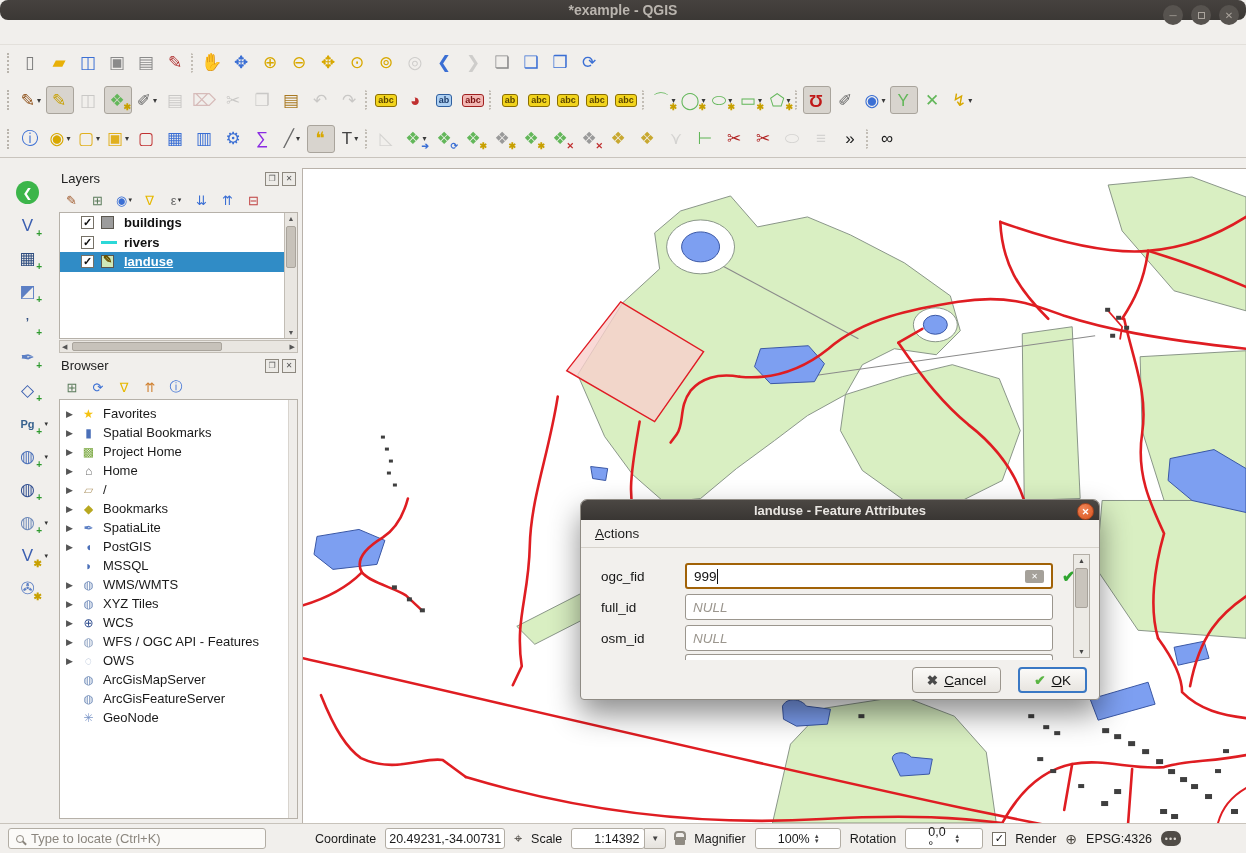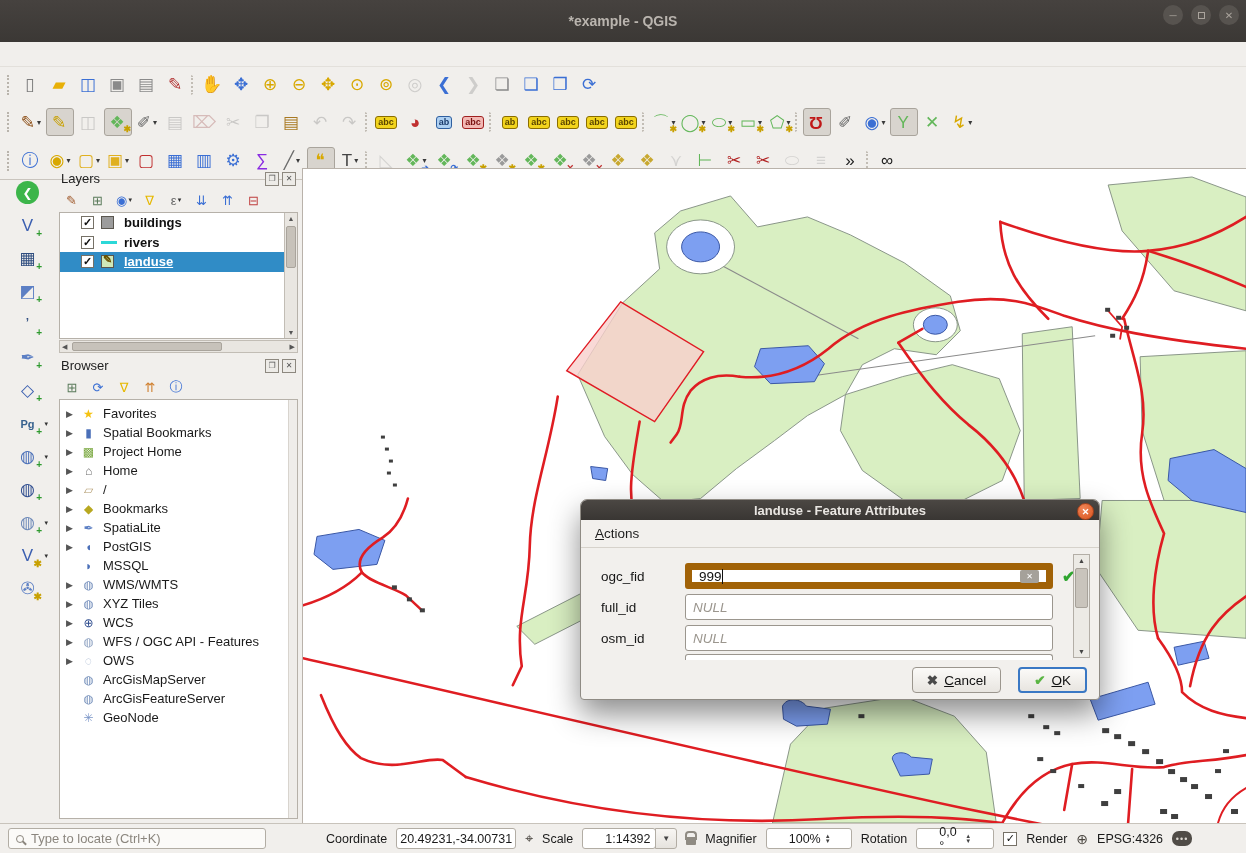--- a/index.html
+++ b/index.html
@@ -1,20 +1,20 @@
 <!DOCTYPE html>
 <html><head>
 <meta charset="utf-8">
 <style>
   * { margin:0; padding:0; box-sizing:border-box; }
   body { background:#555; font-family:"Liberation Sans", sans-serif; }
   .window { width:1246px; height:853px; position:relative; background:#f1efec; overflow:hidden; }
 
   
-  .titlebar { height:42px; background:linear-gradient(#46423f,#3b3835); display:flex; align-items:center; justify-content:center; position:relative; }
+  .titlebar { height:20px; background:linear-gradient(#46423f,#3b3835); display:flex; align-items:center; justify-content:center; position:relative;border-radius:8px; }
   .titlebar .title { color:#bab5af; font-weight:bold; font-size:14px; }
   .winbtns { position:absolute; right:7px; top:5px; display:flex; gap:8px; }
   .wbtn { width:20px; height:20px; border-radius:50%; background:#57534f; color:#aaa49d; font-size:10px; display:flex; align-items:center; justify-content:center; cursor:default; }
   .wbtn .sq { width:7px; height:7px; border:1.5px solid #aaa49d; }
 
   
   .menubar { height:25px; display:flex; align-items:center; padding-left:10px; font-size:13.5px; color:#2a2a2a; border-bottom:1px solid #e3e0db; }
   .menu-item { padding:3px 9px; }
 
   
@@ -83,21 +83,21 @@
 
   
   .dialog { position:absolute; left:580px; top:499px; width:520px; height:201px; background:#f2f0ed; border:1px solid #8f8b84; border-radius:7px 7px 4px 4px; box-shadow:0 14px 30px rgba(0,0,0,.45); z-index:5; }
   .dlg-title { height:20px; background:linear-gradient(#4b4743,#393633); border-radius:6px 6px 0 0; display:flex; align-items:center; justify-content:center; color:#e9e6e2; font-weight:bold; font-size:13px; position:relative; }
   .dlg-close { position:absolute; right:5px; top:3px; width:17px; height:17px; border-radius:50%; background:radial-gradient(circle at 35% 30%, #f08658, #d9541e); border:1px solid #a8421c; color:#fff; font-size:9px; display:flex; align-items:center; justify-content:center; }
   .dlg-menu { height:28px; display:flex; align-items:center; padding-left:14px; font-size:13.5px; color:#1d1d1d; border-bottom:1px solid #d6d2cb; }
   .dlg-body { position:relative; height:112px; overflow:hidden; }
   .frow { position:absolute; left:20px; display:flex; align-items:center; }
   .flabel { width:84px; font-size:13.5px; color:#161616; }
   .finput { width:368px; height:26px; border:1px solid #9b968e; border-radius:3px; background:#fff; display:flex; align-items:center; padding:0 7px; font-size:13.5px; color:#111; }
-  .finput.focused { border:7px solid #a16207; }
+  .finput.focused { border:2px solid #a16207; }
   .placeholder { font-style:italic; color:#9b968e; }
   .caret { width:1px; height:15px; background:#111; }
   .clear-btn { margin-left:auto; width:19px; height:13px; background:#a5a19a; border-radius:2px; color:#fff; font-size:8px; display:flex; align-items:center; justify-content:center; }
   .valid-check { color:#2fa52f; font-size:16px; font-weight:bold; margin-left:9px; }
   .sliver { position:absolute; left:104px; top:106px; width:368px; height:8px; border:1px solid #9b968e; border-bottom:none; border-radius:3px 3px 0 0; background:#fff; }
   .dlg-scroll { position:absolute; right:9px; top:6px; width:17px; height:104px; border:1px solid #b3aea6; background:#eceae5; font-size:7px; color:#444; text-align:center; }
   .dlg-scroll .up { position:absolute; top:2px; left:0; right:0; } .dlg-scroll .dn { position:absolute; bottom:2px; left:0; right:0; }
   .dlg-scroll .thumb { position:absolute; left:1px; right:1px; top:13px; height:40px; background:#c9c4bc; border:1px solid #a7a29a; border-radius:2px; }
   .dlg-buttons { position:absolute; right:12px; bottom:6px; display:flex; gap:17px; }
   .btn { height:26px; padding:0 14px; border:1px solid #9b968e; border-radius:4px; background:linear-gradient(#fbfaf8,#e8e5e0); font-size:13.5px; display:flex; align-items:center; gap:6px; color:#111; }
@@ -1039,21 +1039,21 @@
           <span><u>O</u>K</span>
         </div>
     </div>
   </div>
 
   <div class="statusbar">
     <div class="locate">
       <span class="mag-icon"></span>
       <span>Type to locate (Ctrl+K)</span>
     </div>
-    <span style="margin-left:51px">Coordinate</span>
+    <span style="margin-left:40px">Coordinate</span>
     <div class="sb-box sb-center" style="width:120px">
         <span>20.49231,-34.00731</span>
       </div>
     <span class="sb-icon">⌖</span>
     <span>Scale</span>
     <div style="display:flex">
       <div class="sb-box" style="width:74px">
           <span>1:14392</span>
         </div>
       <div class="ddbox">▼</div>

